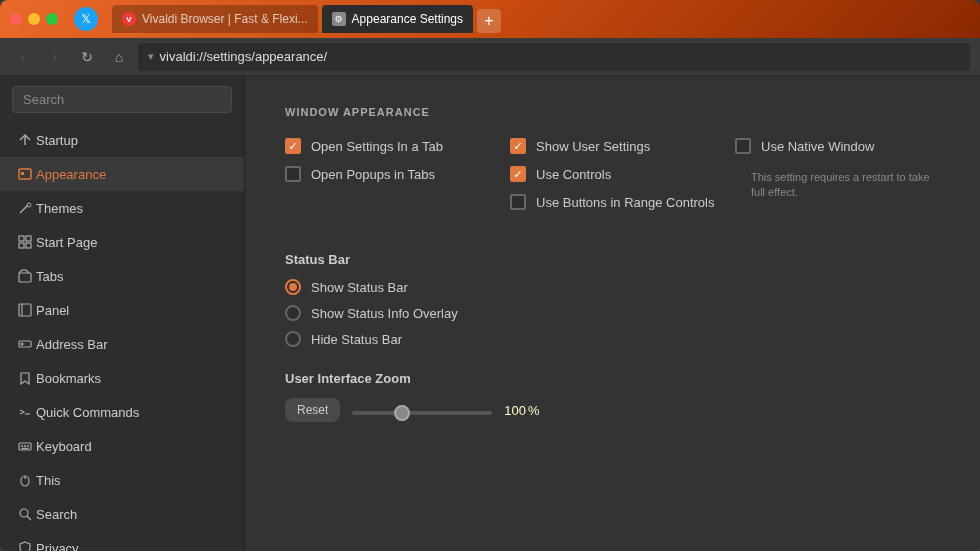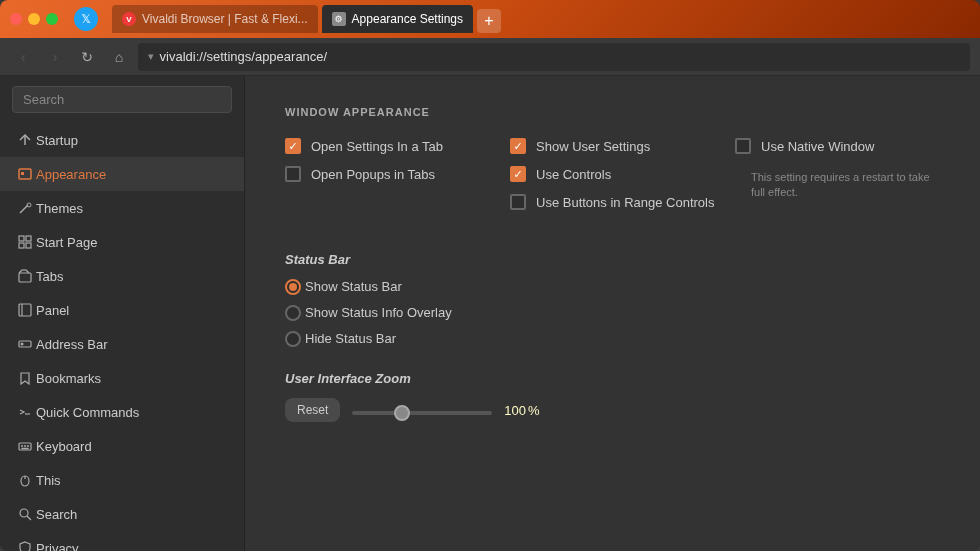--- a/index.html
+++ b/index.html
@@ -301,27 +301,26 @@
     
     .status-bar-section {
       margin-bottom: 24px;
     }
 
     .sub-section-title {
       color: #ccc;
       font-size: 13px;
       font-weight: 600;
       margin-bottom: 12px;
-      font-style: italic;
     }
 
     .radio-row {
       display: flex;
-      align-items: flex-start;
-      gap: 4px;
+      align-items: center;
+      gap: 10px;
       margin-bottom: 10px;
     }
 
     .radio-custom {
       width: 16px;
       height: 16px;
       border-radius: 50%;
       border: 2px solid #666;
       background: #2d2d2d;
       display: flex;

